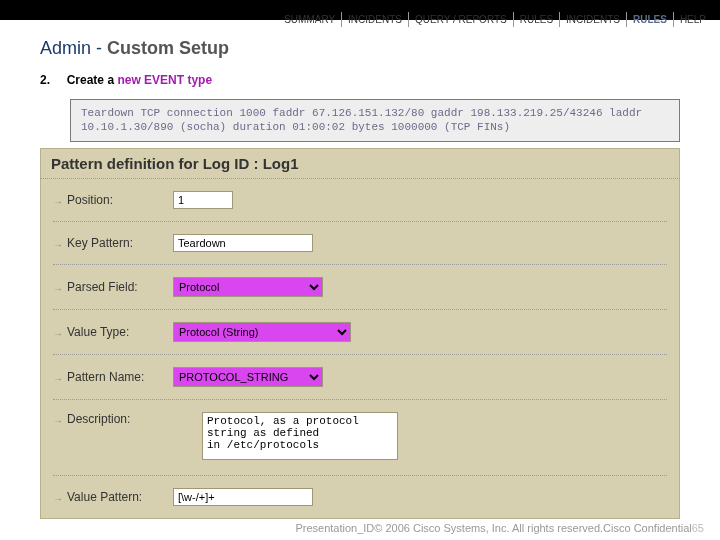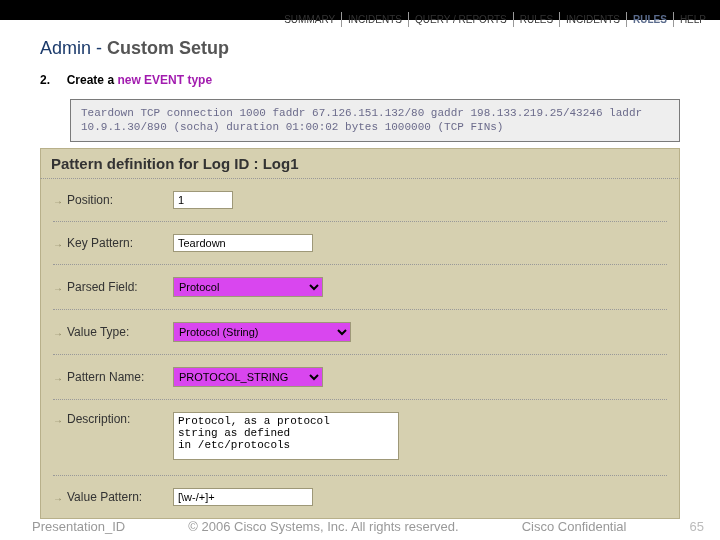--- a/index.html
+++ b/index.html
@@ -19,21 +19,21 @@
 .pattern-hdr{margin:6px 40px 0 40px;background:#d6d0b0;border:1px solid #b8b08a;border-bottom:1px dotted #999;padding:6px 10px;font-size:15px;font-weight:bold;color:#333}
 .form{margin:0 40px;border:1px solid #b8b08a;border-top:none;background:#d6d0b0;padding:8px 6px}
 .form table{width:100%;border-collapse:collapse}
 .form td{padding:4px 6px;font-size:12px;color:#333;vertical-align:middle}
 .form td.lab{width:120px;white-space:nowrap}
 .form td.lab .arr{color:#8a8460;margin-right:4px;font-size:10px}
 .form input[type=text]{border:1px solid #9e9878;background:#fff;font-size:11px;padding:2px 4px;height:18px}
 .form select{border:1px solid #9e9878;background:#d946ef;font-size:11px;height:20px;padding:1px}
 .form textarea{border:1px solid #9e9878;background:#fff;font-family:'Courier New',monospace;font-size:11px;padding:2px 4px;resize:none;overflow-y:scroll}
 .hdot{border-top:1px dotted #999;margin:4px 0}
-.footer{position:absolute;bottom:6px;left:32px;right:16px;display:flex;justify-content:space-between;font-size:13px;color:#999}
+.footer{position:absolute;bottom:6px;left:16px;right:16px;display:flex;justify-content:flex-end;font-size:11px;color:#999}
 .footer .r{color:#bbb}
 </style>
 </head>
 <body>
 
 <div class="topbar"></div>
 
 <div class="nav">
   <span>SUMMARY</span>
   <span>INCIDENTS</span>
@@ -47,21 +47,21 @@
 <div class="title">
   <span class="ad">Admin - </span><span class="cst">Custom Setup</span>
 </div>
 
 <div class="step">
   <b>2.</b>
   &nbsp;&nbsp;&nbsp;
   <b>Create a </b><span class="ev">new EVENT type</span>
 </div>
 
-<div class="logbox">Teardown TCP connection 1000 faddr 67.126.151.132/80 gaddr 198.133.219.25/43246 laddr 10.9.1.30/890 (socha) duration 01:00:02 bytes 1000000 (TCP FINs)</div>
+<div class="logbox">Teardown TCP connection 1000 faddr 67.126.151.132/80 gaddr 198.133.219.25/43246 laddr 10.10.1.30/890 (socha) duration 01:00:02 bytes 1000000 (TCP FINs)</div>
 
 <div class="pattern-hdr">Pattern definition for Log ID : Log1</div>
 
 <div class="form">
 <table>
 <tbody>
         <tr>
           <td class="lab"><span class="arr">→</span><span>Position:</span></td>
 <td><input type="text" style="width: 60px;" value="1"></td>
         </tr>
@@ -107,21 +107,21 @@
         </tr>
 
 <tr>
           <td colspan="2">
             <div class="hdot"></div>
           </td>
         </tr>
 
 <tr>
           <td class="lab" style="vertical-align:top"><span class="arr">→</span><span>Description:</span></td>
-<td><textarea rows="3" style="width: 226px; height: 48px;">Protocol, as a protocol
+<td><textarea rows="3" style="width: 196px; height: 48px; margin-left: 29px;">Protocol, as a protocol
 string as defined
 in /etc/protocols</textarea></td>
         </tr>
 <tr>
           <td colspan="2">
             <div class="hdot"></div>
           </td>
         </tr>
 
 <tr>

